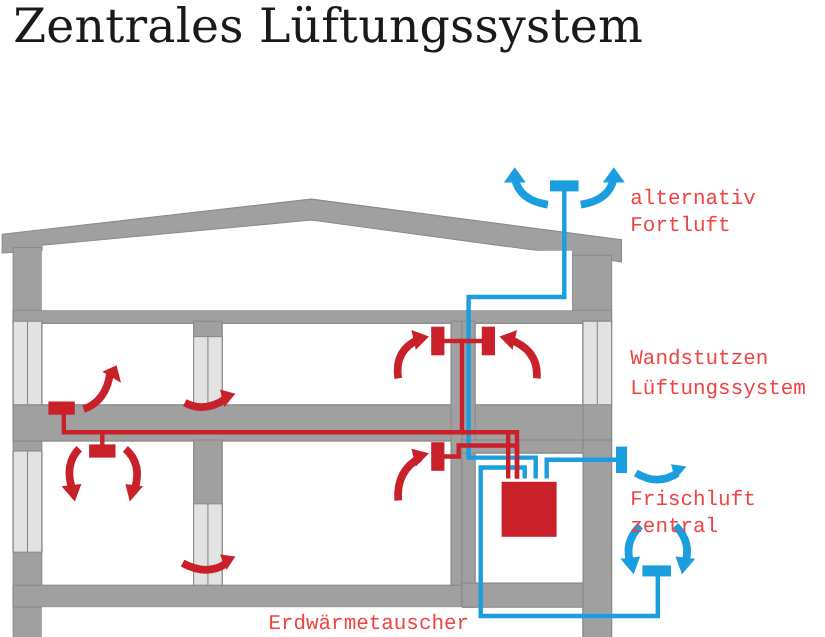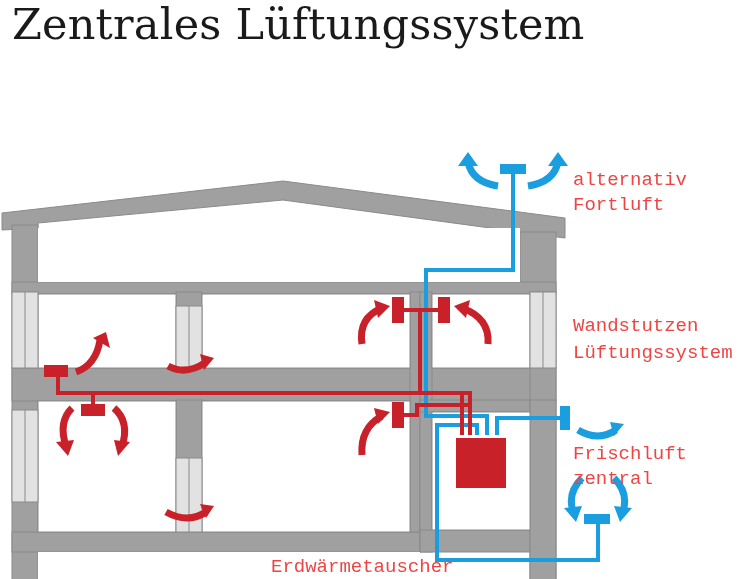--- a/index.html
+++ b/index.html
@@ -138,13 +138,13 @@
   <div>alternativ Fortluft</div>
 </div>
 
 <div class="label" style="left:573px; top:313px; line-height:27px;">
   <div>Wandstutzen</div>
   <div>Lüftungssystem</div>
 </div>
 
 <div class="label" style="left:573px; top:442px;">Frischluft zentral</div>
 
-<div class="label" style="left:244px; top:555px;margin-left:27px;">Erdwärmetauscher</div>
+<div class="label" style="left:244px; top:555px;">Erdwärmetauscher</div>
 
 </body></html>

